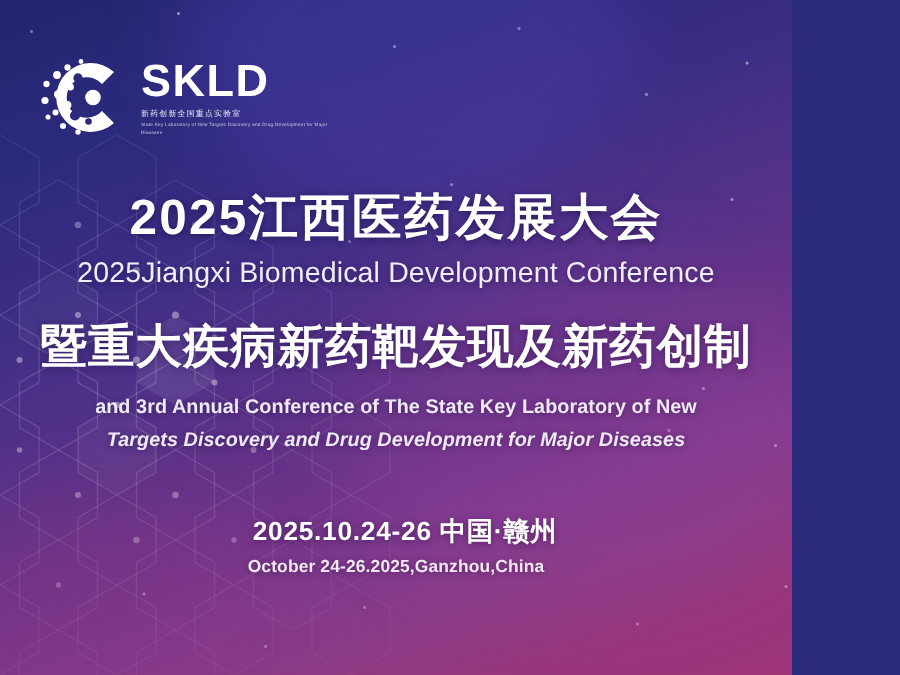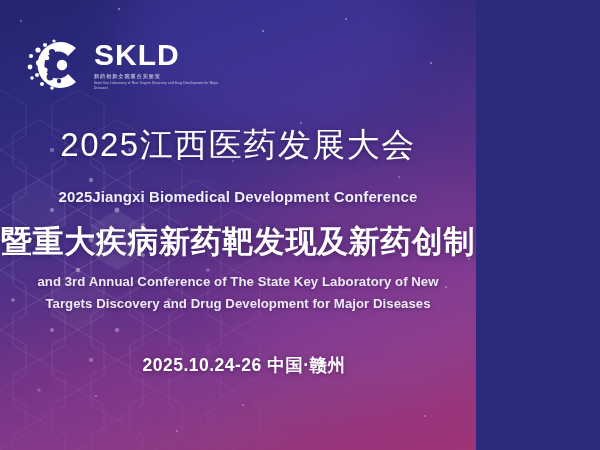--- a/index.html
+++ b/index.html
@@ -2,21 +2,21 @@
 <html><head>
 <meta charset="utf-8">
 <style>
   html,body{margin:0;padding:0;}
   body{
     width:600px;height:450px;overflow:hidden;
     font-family:"Liberation Sans","DejaVu Sans",sans-serif;
     background:#2b2a7c;
   }
   #poster{
-    position:relative;width:476px;height:450px;overflow:hidden;
+    position:relative;width:528px;height:450px;overflow:hidden;
     background:
       linear-gradient(160deg,
         #252470 0%,
         #2c2a7d 18%,
         #3b2d84 32%,
         #4d3189 44%,
         #5e3288 55%,
         #6f348a 64%,
         #803a8d 73%,
         #8e3b85 82%,
@@ -55,27 +55,27 @@
   #logo-en{
     color:#ffffff;font-size:3.1px;letter-spacing:.18px;margin-top:1.5px;
     line-height:1.3;opacity:.72;max-width:128px;
   }
   
   #content{
     position:absolute;left:0;right:0;top:126px;
     text-align:center;
   }
   .cn-title{
-    color:#ffffff;font-size:33px;font-weight:normal;letter-spacing:1.5px;
+    color:#ffffff;font-size:33px;font-weight:bold;letter-spacing:1.5px;
     line-height:1.15;
     text-shadow:0 1px 5px rgba(20,10,60,.55);
   }
   .en-sub{
-    color:#f0eefc;font-size:15px;font-weight:bold;letter-spacing:.1px;
-    margin-top:24px;
+    color:#f0eefc;font-size:19px;font-weight:normal;letter-spacing:.1px;
+    margin-top:8px;
     text-shadow:0 1px 4px rgba(20,10,60,.5);
   }
   .cn-line{
     color:#ffffff;font-size:31px;font-weight:bold;letter-spacing:.6px;
     line-height:1.33;
     text-shadow:0 1px 6px rgba(30,10,60,.5);
   }
   #cn-line-1{margin-top:16px;}
   .en-body{
     color:#efe9f6;font-size:13.2px;font-weight:bold;letter-spacing:.05px;
@@ -263,19 +263,20 @@
 
     <div class="cn-title">2025江西医药发展大会</div>
 
     <div class="en-sub">2025Jiangxi Biomedical Development Conference</div>
 
     <div class="cn-line" id="cn-line-1">暨重大疾病新药靶发现及新药创制</div>
 
 
     <div class="en-body">and 3rd Annual Conference of  The State Key Laboratory of New</div>
 
-    <div class="en-body" style="margin-top:0;">Targets Discovery and Drug Development for Major Diseases</div>
+    <div class="en-body" style="margin-top:0;font-style:italic;">Targets Discovery and Drug Development for Major Diseases</div>
 
     <div class="date-cn">2025.10.24-26 中国·赣州</div>
 
+    <div class="date-en">October 24-26.2025,Ganzhou,China</div>
 
   </div>
 </div>
 
 </body></html>

